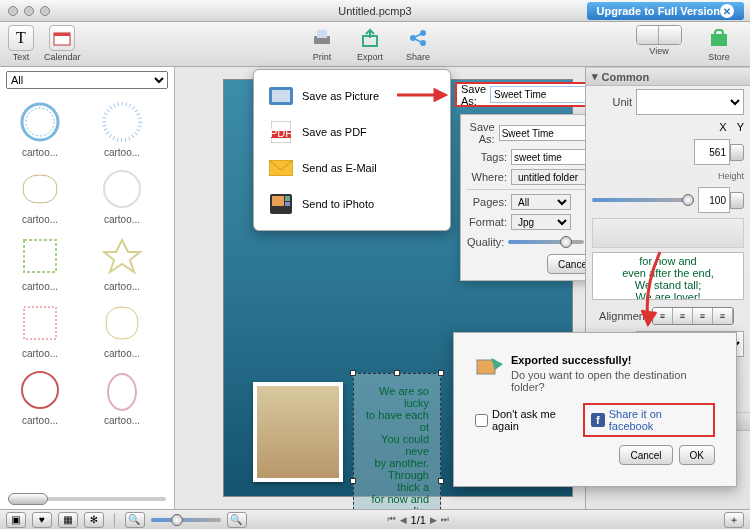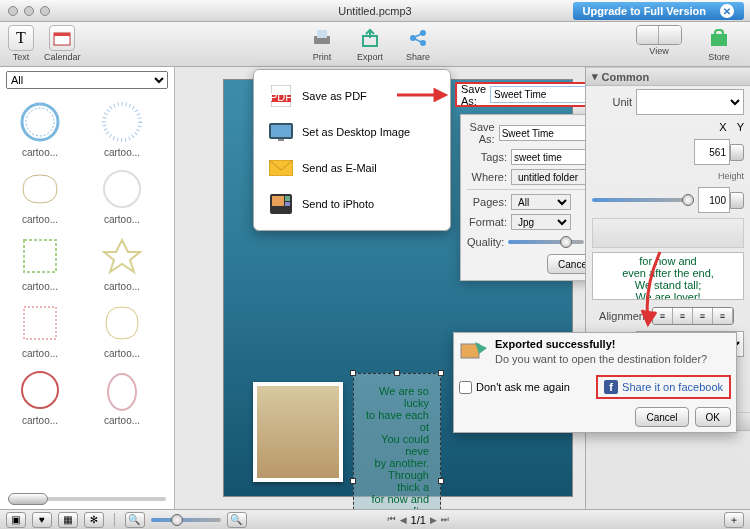--- a/index.html
+++ b/index.html
@@ -3,21 +3,21 @@
 <meta charset="utf-8">
 <style>
 * { margin: 0; padding: 0; box-sizing: border-box; font-family: -apple-system, "Lucida Grande", sans-serif; font-size: 11px; }
 body { width: 750px; height: 529px; background: #e8e8e8; position: relative; overflow: hidden; }
 
 
 .titlebar { height: 22px; background: linear-gradient(#f8f8f8, #d8d8d8); border-bottom: 1px solid #aaa; display: flex; align-items: center; position: relative; }
 .traffic { display: flex; gap: 6px; padding-left: 8px; }
 .traffic span { width: 10px; height: 10px; border-radius: 50%; background: #ccc; border: 1px solid #888; }
 .titlebar .title { position: absolute; left: 50%; transform: translateX(-50%); color: #333; }
-.upgrade { position: absolute; right: 6px; top: 2px; background: linear-gradient(#5eb3f0, #2a7bc8); color: #fff; font-weight: bold; padding: 2px 10px; border-radius: 3px; display: flex; align-items: center; gap: 14px; }
+.upgrade { position: absolute; right: 6px; top: 2px; background: linear-gradient(#5eb3f0, #2a7bc8); color: #fff; font-weight: bold; padding: 2px 10px; border-radius: 3px; display: flex; align-items: center; gap: 0; }
 .upgrade .x-circle { width: 14px; height: 14px; background: #fff; color: #2a7bc8; border-radius: 50%; display: inline-flex; align-items: center; justify-content: center; font-size: 10px; }
 
 
 .toolbar { height: 45px; background: linear-gradient(#f6f6f6, #dadada); border-bottom: 1px solid #aaa; display: flex; align-items: flex-start; padding: 3px 8px; }
 .tool { display: flex; flex-direction: column; align-items: center; margin-right: 10px; }
 .tool .ico { width: 26px; height: 26px; border: 1px solid #b5b5b5; border-radius: 4px; background: linear-gradient(#fff,#e5e5e5); display: flex; align-items: center; justify-content: center; }
 .tool .lbl { font-size: 9px; color: #444; margin-top: 1px; }
 .center-tools { position: absolute; left: 50%; transform: translateX(-50%); display: flex; gap: 12px; top: 25px; }
 .center-tools .tool .ico { border: none; background: none; width: 26px; height: 26px; }
 .right-tools { position: absolute; right: 8px; top: 25px; display: flex; gap: 14px; }
@@ -74,21 +74,21 @@
 
 .save-sheet { position: absolute; left: 460px; top: 114px; width: 198px; background: #f2f2f2; border: 1px solid #b8b8b8; box-shadow: 0 3px 10px rgba(0,0,0,.25); padding: 6px; font-size: 10px; }
 .save-sheet .srow { display: flex; align-items: center; margin-bottom: 4px; gap: 4px; }
 .save-sheet label { width: 40px; text-align: right; color: #444; }
 .save-sheet input, .save-sheet select { flex: 1; height: 16px; border: 1px solid #aaa; font-size: 10px; padding: 0 2px; }
 .save-sheet .btns { display: flex; justify-content: flex-end; gap: 6px; margin-top: 4px; }
 .save-sheet .btns .btn.primary { background: linear-gradient(#a6cff7,#5a9be0); color: #000; }
 .save-sheet hr { border: none; border-top: 1px solid #ccc; margin: 4px 0; }
 
 
-.success { position: absolute; left: 453px; top: 332px; width: 284px; background: #f6f6f6; border: 1px solid #aaa; box-shadow: 0 4px 12px rgba(0,0,0,.3); padding: 5px; font-size: 10px; }
+.success { position: absolute; left: 453px; top: 332px; width: 284px; background: #f6f6f6; border: 1px solid #aaa; box-shadow: 0 4px 12px rgba(0,0,0,.3); padding: 21px; font-size: 10px; }
 .success .stitle { font-weight: bold; margin-bottom: 3px; }
 .success .sbody { color: #555; margin-bottom: 10px; }
 .success .srow2 { display: flex; justify-content: space-between; align-items: center; }
 .fb-link { display: flex; align-items: center; gap: 4px; color: #2a5db0; border: 2px solid #d33; padding: 3px 6px; }
 .fb-ico { width: 14px; height: 14px; background: #3b5998; color: #fff; display: flex; align-items: center; justify-content: center; font-weight: bold; border-radius: 2px; }
 .success .btns { display: flex; justify-content: flex-end; gap: 6px; margin-top: 8px; }
 
 
 .red-arrow2 { position: absolute; left: 640px; top: 248px; width: 30px; height: 80px; }
 
@@ -295,37 +295,36 @@
     <div class="handle" style="left:-4px;top:-4px"></div><div class="handle" style="right:-4px;top:-4px"></div>
     <div class="handle" style="left:-4px;bottom:-4px"></div><div class="handle" style="right:-4px;bottom:-4px"></div>
     <div class="handle" style="left:50%;top:-4px;margin-left:-3px"></div><div class="handle" style="left:50%;bottom:-4px;margin-left:-3px"></div>
     <div class="handle" style="top:50%;left:-4px;margin-top:-3px"></div><div class="handle" style="top:50%;right:-4px;margin-top:-3px"></div>
   </div>
 </div>
 
 <div class="popover">
   <div class="pop-item">
     <div class="pop-ico">
+        <svg width="24" height="18">
+          <rect width="24" height="18" fill="#4a88c8" rx="2"></rect>
+          <rect x="3" y="3" width="18" height="12" fill="#cde"></rect>
+        </svg>
+      </div>
+    <span>Save as Picture</span>
+  </div>
+  <div class="pop-item">
+    <div class="pop-ico">
         <svg width="20" height="22">
           <rect width="20" height="22" fill="#fff" stroke="#aaa"></rect>
           <rect y="10" width="20" height="7" fill="#d33"></rect>
           <text x="10" y="16" fill="#fff" font-size="6" text-anchor="middle">PDF</text>
         </svg>
       </div>
     <span>Save as PDF</span>
-  </div>
-  <div class="pop-item">
-    <div class="pop-ico">
-        <svg width="24" height="18">
-          <rect width="24" height="16" fill="#356" rx="2"></rect>
-          <rect x="2" y="2" width="20" height="12" fill="#6aa8d8"></rect>
-          <rect x="9" y="16" width="6" height="2" fill="#888"></rect>
-        </svg>
-      </div>
-    <span>Set as Desktop Image</span>
   </div>
   <div class="pop-item">
     <div class="pop-ico">
         <svg width="24" height="16">
           <rect width="24" height="16" fill="#f8c030" stroke="#c89020"></rect>
           <path d="M0 0 L12 10 L24 0" fill="none" stroke="#c89020"></path>
         </svg>
       </div>
     <span>Send as E-Mail</span>
   </div>

